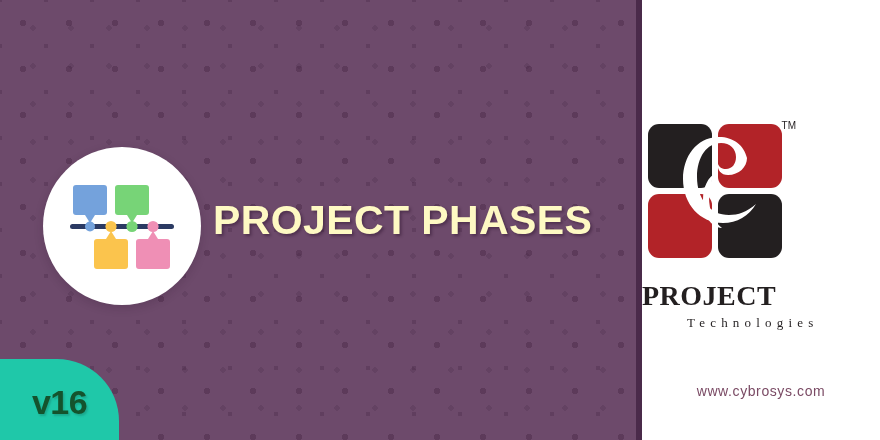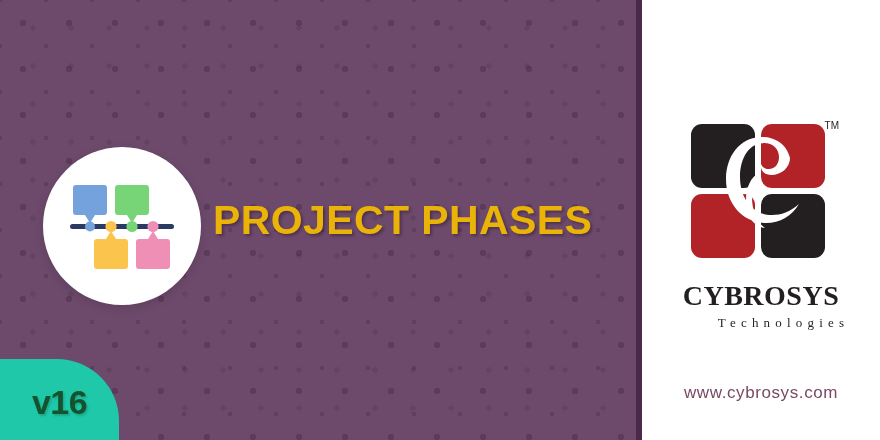--- a/index.html
+++ b/index.html
@@ -47,21 +47,21 @@
     box-shadow:0 3px 10px rgba(40,15,40,0.18);
   }
   .icon-art{
     position:absolute;left:50%;top:50%;transform:translate(-50%,-50%);
     width:104px;height:86px;
   }
 
   
   .title{
     position:absolute;left:213px;top:200px;
-    font-size:41px;font-weight:bold;color:#eab308;
+    font-size:41px;font-weight:bold;color:#fef9c3;
     letter-spacing:0.4px;line-height:1;
     text-shadow:2px 2px 3px rgba(45,18,44,0.45);
     white-space:nowrap;
   }
 
   
   .version-badge{
     position:absolute;left:0;top:359px;width:119px;height:81px;
     background:#1fc8a9;
     border-top-right-radius:62px;
@@ -72,21 +72,21 @@
     text-shadow:1.5px 2px 2px rgba(20,110,92,0.35);
   }
 
   
   .right-panel{
     position:absolute;left:642px;top:0;width:238px;height:440px;
     background:#ffffff;
   }
   .brand-block{
     position:absolute;left:0;top:118px;width:238px;
-    display:flex;flex-direction:column;align-items:center;
+    display:flex;flex-direction:column;
   }
   .logo-wrap{
     position:relative;width:152px;height:152px;
   }
   .tm{
     position:absolute;right:-2px;top:2px;
     font-size:10px;color:#231f20;font-family:"Liberation Sans", sans-serif;
   }
   .brand-name{
     margin-top:12px;
@@ -98,21 +98,21 @@
     margin-top:6px;
     font-family:"Liberation Serif", serif;
     font-size:13px;color:#231f20;
     letter-spacing:5.2px;line-height:1;
     padding-left:5px;
     margin-left:40px;
   }
   .site-url{
     position:absolute;left:0;top:383px;width:238px;text-align:center;
     font-family:"Liberation Sans", sans-serif;
-    font-size:17px;color:#7a4a64;letter-spacing:0.6px;
+    font-size:14px;color:#7a4a64;letter-spacing:0.6px;
   }
 </style>
 </head>
 <body>
 
 <div class="banner">
 
   <div class="left-panel">
     <div class="dots-pattern"></div>
     <div class="dots-pattern2"></div>
@@ -164,20 +164,20 @@
                    c9 0 15 6 15 14
                    c0 7 -4 12 -10 12
                    c-4 0 -7 -2 -8 -5
                    c-1 6 3 11 10 11
                    c11 0 19 -8 19 -17 z" fill="#ffffff"></path>
           <path d="M74 55 c-8 4 -13 14 -13 27 c0 16 8 27 19 28 c-8 -6 -13 -17 -13 -31 c0 -10 3 -19 7 -24 z" fill="#ffffff"></path>
         </svg>
         <span class="tm">TM</span>
       </div>
 
-      <div class="brand-name">CYBROSYS</div>
+      <div class="brand-name">PROJECT</div>
       <div class="brand-sub">Technologies</div>
     </div>
 
     <div class="site-url">www.cybrosys.com</div>
   </div>
 
 </div>
 
 </body></html>

